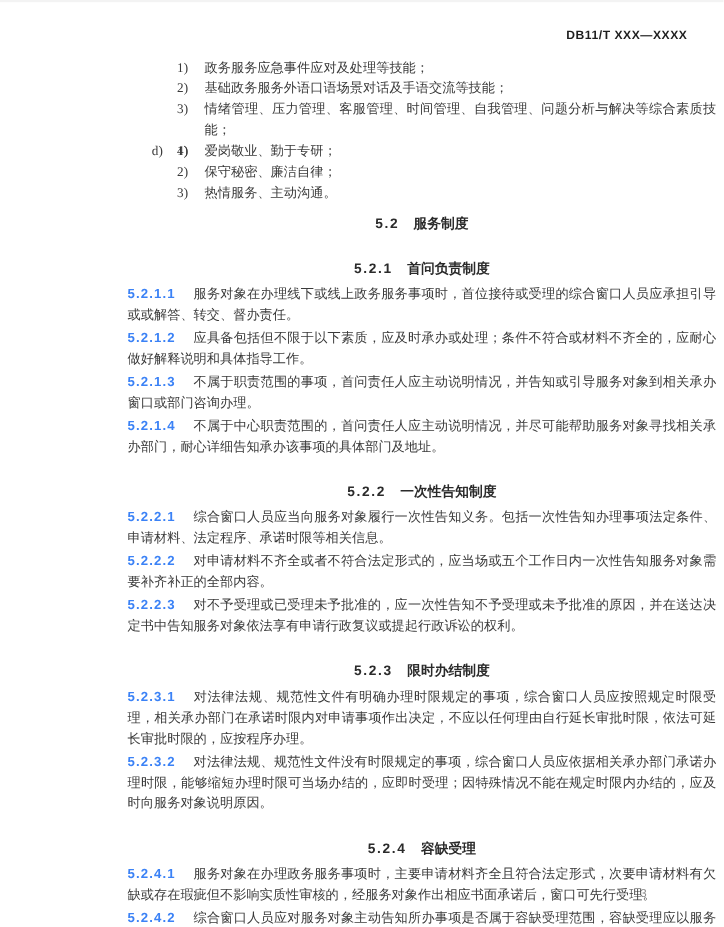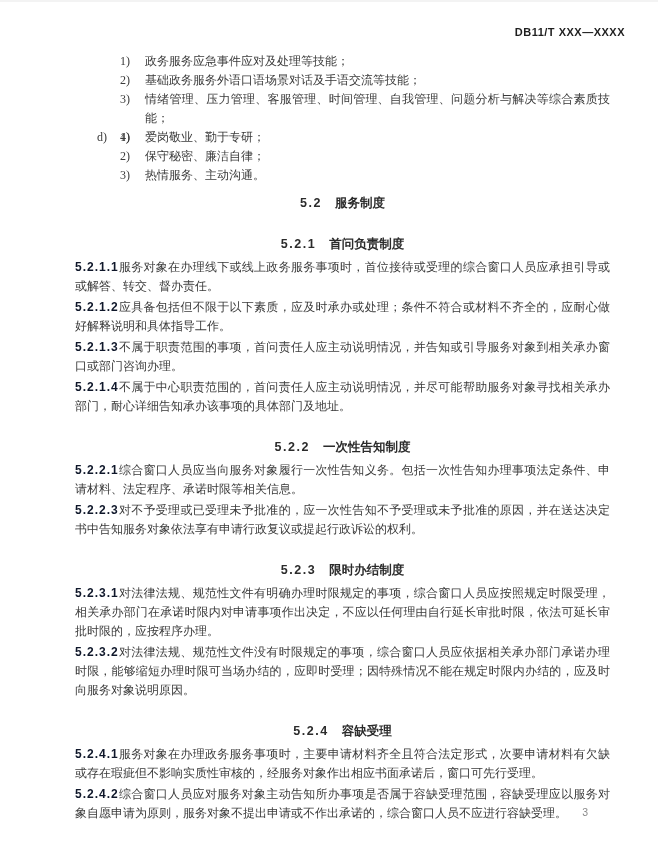--- a/index.html
+++ b/index.html
@@ -7,20 +7,21 @@
     padding: 0;
     background: #ffffff;
   }
   .page {
     position: relative;
     width: 658px;
     height: 843px;
     background: #ffffff;
     overflow: hidden;
     box-sizing: border-box;
+    padding-left: 41px;
   }
   .page::before {
     content: "";
     position: absolute;
     top: 0; left: 0; right: 0;
     height: 2px;
     background: #f3f3f3;
   }
   .doc-header {
     margin: 26px 33px 0 75px;
@@ -63,23 +64,23 @@
     letter-spacing: 1.5px;
     margin-right: 13px;
   }
   .clause {
     margin: 2px 0 0 0;
   }
   .cnum {
     font-family: "Liberation Sans", sans-serif;
     font-weight: bold;
     font-size: 12px;
-    color: #0f172a;
+    color: #3b82f6;
     letter-spacing: 1px;
-    margin-right: 0;
+    margin-right: 16px;
   }
   .footer {
     position: absolute;
     top: 806px;
     right: 70px;
     font-family: "Liberation Sans", sans-serif;
     font-size: 10.5px;
     color: #8a8a8a;
   }
 </style>
@@ -110,20 +111,21 @@
     <h3 class="h3"><span class="hnum">5.2.1</span><span>首问负责制度</span></h3>
 
     <p class="clause"><span class="cnum">5.2.1.1</span><span>服务对象在办理线下或线上政务服务事项时，首位接待或受理的综合窗口人员应承担引导或或解答、转交、督办责任。</span></p>
     <p class="clause"><span class="cnum">5.2.1.2</span><span>应具备包括但不限于以下素质，应及时承办或处理；条件不符合或材料不齐全的，应耐心做好解释说明和具体指导工作。</span></p>
     <p class="clause"><span class="cnum">5.2.1.3</span><span>不属于职责范围的事项，首问责任人应主动说明情况，并告知或引导服务对象到相关承办窗口或部门咨询办理。</span></p>
     <p class="clause"><span class="cnum">5.2.1.4</span><span>不属于中心职责范围的，首问责任人应主动说明情况，并尽可能帮助服务对象寻找相关承办部门，耐心详细告知承办该事项的具体部门及地址。</span></p>
 
     <h3 class="h3"><span class="hnum">5.2.2</span><span>一次性告知制度</span></h3>
 
     <p class="clause"><span class="cnum">5.2.2.1</span><span>综合窗口人员应当向服务对象履行一次性告知义务。包括一次性告知办理事项法定条件、申请材料、法定程序、承诺时限等相关信息。</span></p>
+    <p class="clause"><span class="cnum">5.2.2.2</span><span>对申请材料不齐全或者不符合法定形式的，应当场或五个工作日内一次性告知服务对象需要补齐补正的全部内容。</span></p>
     <p class="clause"><span class="cnum">5.2.2.3</span><span>对不予受理或已受理未予批准的，应一次性告知不予受理或未予批准的原因，并在送达决定书中告知服务对象依法享有申请行政复议或提起行政诉讼的权利。</span></p>
 
     <h3 class="h3"><span class="hnum">5.2.3</span><span>限时办结制度</span></h3>
 
     <p class="clause"><span class="cnum">5.2.3.1</span><span>对法律法规、规范性文件有明确办理时限规定的事项，综合窗口人员应按照规定时限受理，相关承办部门在承诺时限内对申请事项作出决定，不应以任何理由自行延长审批时限，依法可延长审批时限的，应按程序办理。</span></p>
     <p class="clause"><span class="cnum">5.2.3.2</span><span>对法律法规、规范性文件没有时限规定的事项，综合窗口人员应依据相关承办部门承诺办理时限，能够缩短办理时限可当场办结的，应即时受理；因特殊情况不能在规定时限内办结的，应及时向服务对象说明原因。</span></p>
 
     <h3 class="h3"><span class="hnum">5.2.4</span><span>容缺受理</span></h3>
 
     <p class="clause"><span class="cnum">5.2.4.1</span><span>服务对象在办理政务服务事项时，主要申请材料齐全且符合法定形式，次要申请材料有欠缺或存在瑕疵但不影响实质性审核的，经服务对象作出相应书面承诺后，窗口可先行受理。</span></p>

